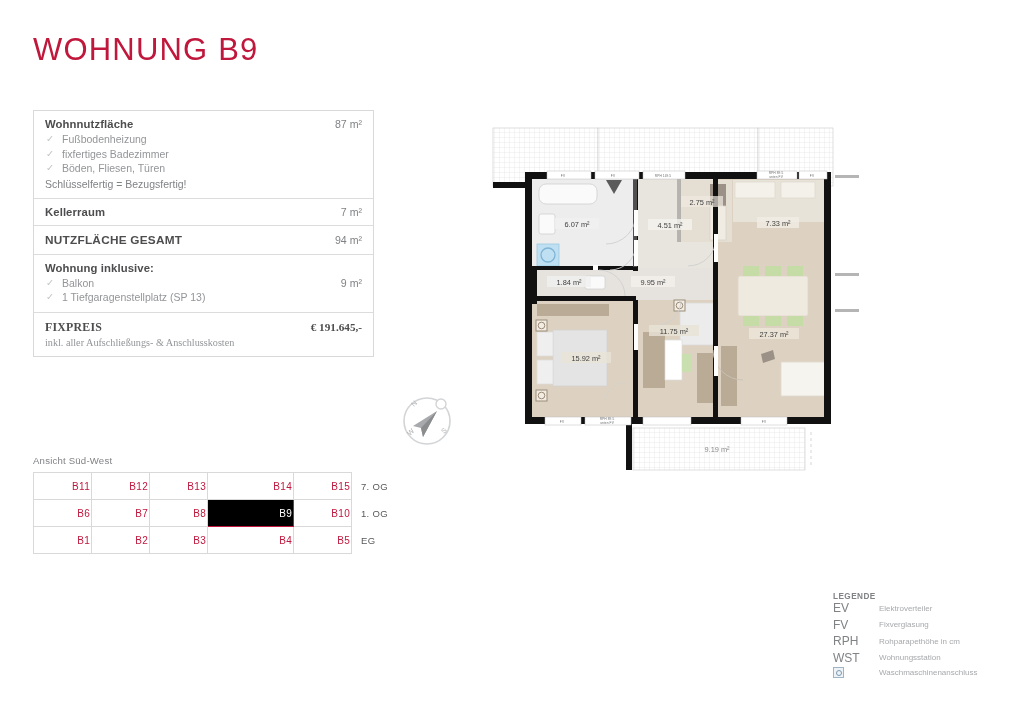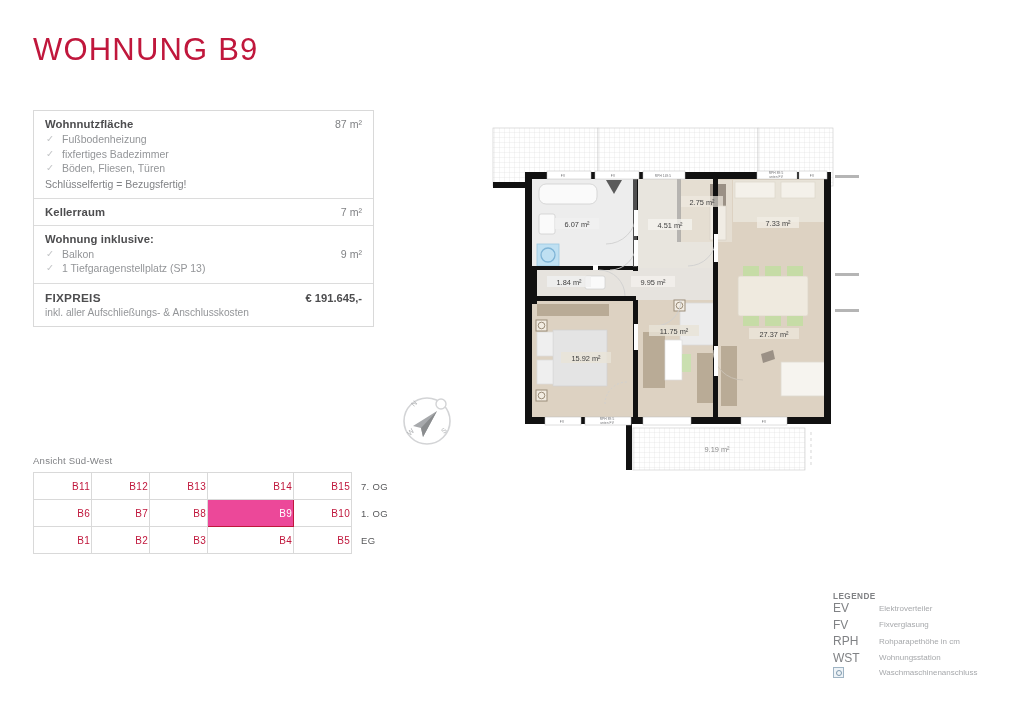--- a/index.html
+++ b/index.html
@@ -21,21 +21,21 @@
   }
 
   
   #spec-table {
     position:absolute; left:33px; top:110px;
     width:341px;
     border:1px solid #d9d9d9;
     background:#fff;
   }
   .spec-row { border-bottom:1px solid #dcdcdc; padding:7px 11px 7px 11px; }
-  .spec-row:last-child { border-bottom:none; }
+  .spec-row:last-child { border-bottom:none;font-family:Liberation Serif, serif; }
   .spec-head { display:flex; justify-content:space-between; align-items:baseline; }
   .spec-title { font-size:11.3px; font-weight:bold; color:#4d4d4f; letter-spacing:.1px;}
   .spec-title.big { font-size:11.8px; letter-spacing:.25px;}
   .spec-val { font-size:10.6px; color:#808285; white-space:nowrap; }
   .spec-val.bold { font-weight:bold; color:#4d4d4f; font-size:11.2px; }
   .chk-list { margin:2px 0 0 0; padding:0; list-style:none; }
   .chk-list li {
     font-size:10.5px; color:#939598; line-height:14.5px;
     padding-left:17px; position:relative;
   }
@@ -53,21 +53,21 @@
   #unit-grid-wrap { position:absolute; left:33px; top:455px; }
   #grid-caption { font-size:9.6px; color:#808285; margin-bottom:6px; letter-spacing:.2px;}
   table.unit-grid { border-collapse:collapse; }
   table.unit-grid td {
     width:58px; height:27px; text-align:right; vertical-align:middle;
     border:1px solid #d9d9d9;
     font-size:10px; color:#c0173c; letter-spacing:.3px;
   }
   table.unit-grid td.wide { width:86px; }
   table.unit-grid td.sel {
-    background:#ec4899; color:#ffffff; border-color:#c0173c;
+    background:#000000; color:#ffffff; border-color:#c0173c;
   }
   table.unit-grid td.floorlab {
     border:none; color:#58595b; font-size:9.5px;
     text-align:left; padding-left:9px; width:40px;
   }
 
   
   #legend { position:absolute; left:833px; top:592px; width:185px; }
   #legend .lg-title { font-size:8.2px; font-weight:bold; color:#808285; letter-spacing:.45px; }
   .lg-row { display:flex; align-items:center; margin-bottom:2.5px; }
@@ -112,20 +112,26 @@
     <div class="spec-note">Schlüsselfertig = Bezugsfertig!</div>
   </div>
 
   <div class="spec-row">
     <div class="spec-head">
       <span class="spec-title">Kellerraum</span>
       <span class="spec-val">7 m²</span>
     </div>
   </div>
 
+  <div class="spec-row">
+    <div class="spec-head">
+      <span class="spec-title big">NUTZFLÄCHE GESAMT</span>
+      <span class="spec-val">94 m²</span>
+    </div>
+  </div>
 
   <div class="spec-row">
     <div class="spec-head">
       <span class="spec-title">Wohnung inklusive:</span>
     </div>
     <ul class="chk-list">
       <li>
         <span class="chk">✓</span>
         <span class="row-flexline">
           <span>Balkon</span>

